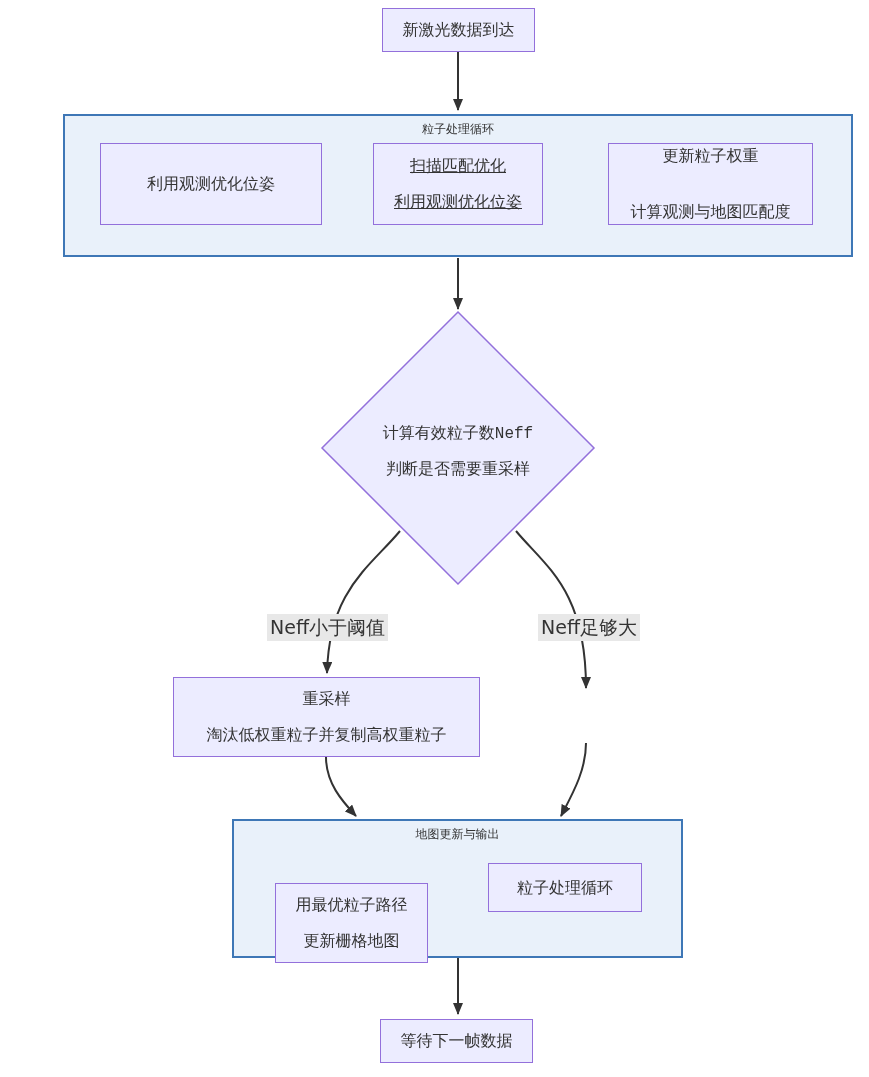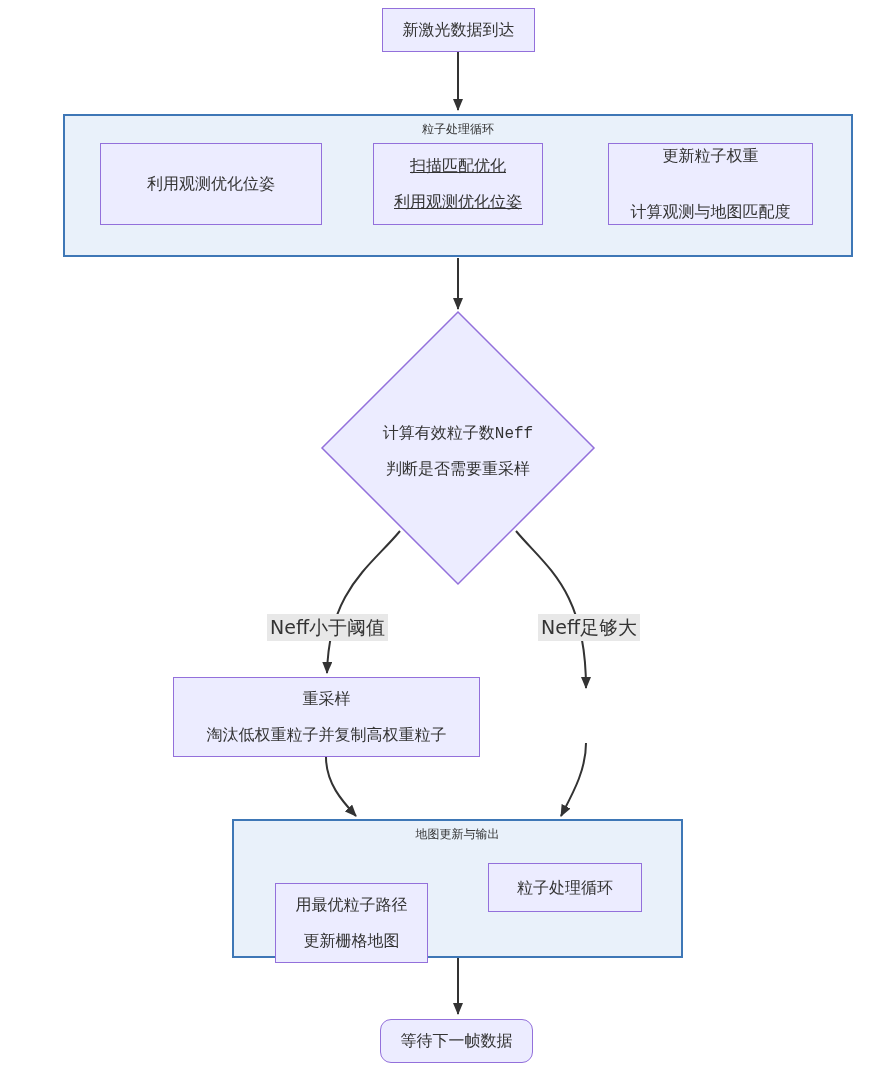--- a/index.html
+++ b/index.html
@@ -79,21 +79,21 @@
   #node-start    { left: 382px; top: 8px;    width: 153px; height: 44px; }
   #cluster-loop  { left: 63px;  top: 114px;  width: 790px; height: 143px; }
   #node-sampling { left: 100px; top: 143px;  width: 222px; height: 82px; }
   #node-scan     { left: 373px; top: 143px;  width: 170px; height: 82px; text-decoration: underline; }
   #node-weights  { left: 608px; top: 143px;  width: 205px; height: 82px; gap: 20px; }
   #node-resample { left: 173px; top: 677px;  width: 307px; height: 80px; text-align: right; }
   #node-skip     { left: 538px; top: 693px;  width: 97px;  height: 50px; }
   #cluster-map   { left: 232px; top: 819px;  width: 451px; height: 139px; }
   #node-bestpath { left: 275px; top: 883px;  width: 153px; height: 80px; }
   #node-publish  { left: 488px; top: 863px;  width: 154px; height: 49px; }
-  #node-wait     { left: 380px; top: 1019px; width: 153px; height: 44px; border-radius: 11px; }
+  #node-wait     { left: 380px; top: 1019px; width: 153px; height: 44px; }
   #edge-label-resample { left: 267px; top: 614px; }
   #edge-label-skip     { left: 538px; top: 614px; }
 </style>
 </head>
 <body>
 
 <div class="canvas">
 
   <div class="cluster" id="cluster-loop">
     <div class="cluster-title">粒子处理循环</div>

